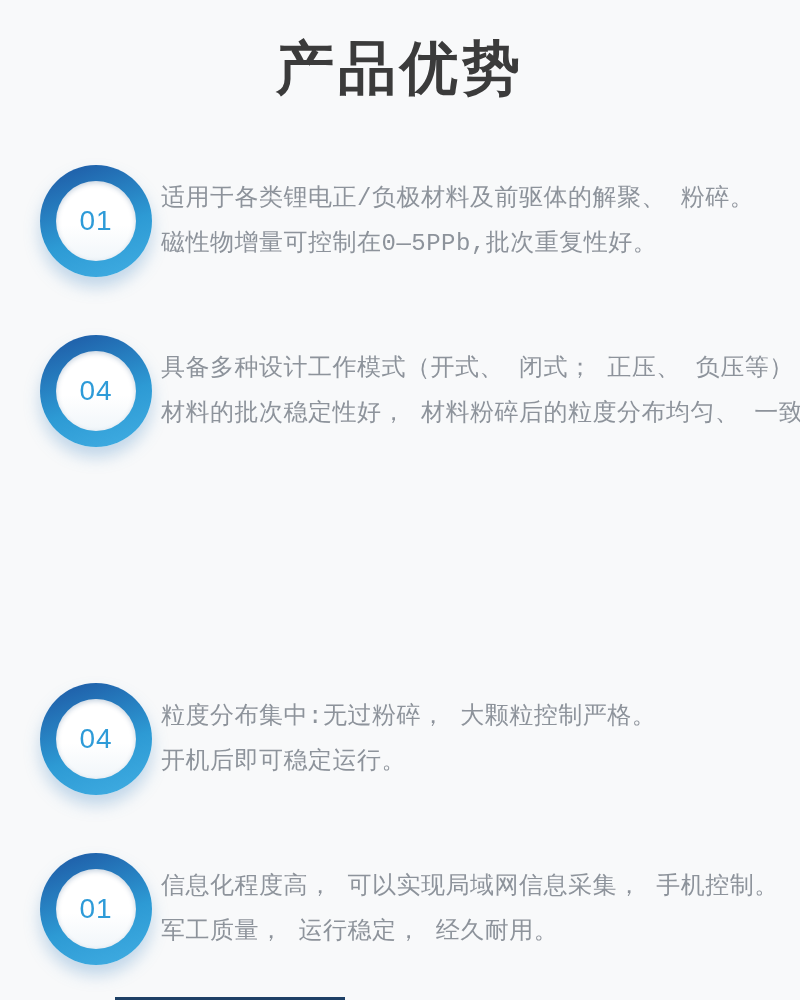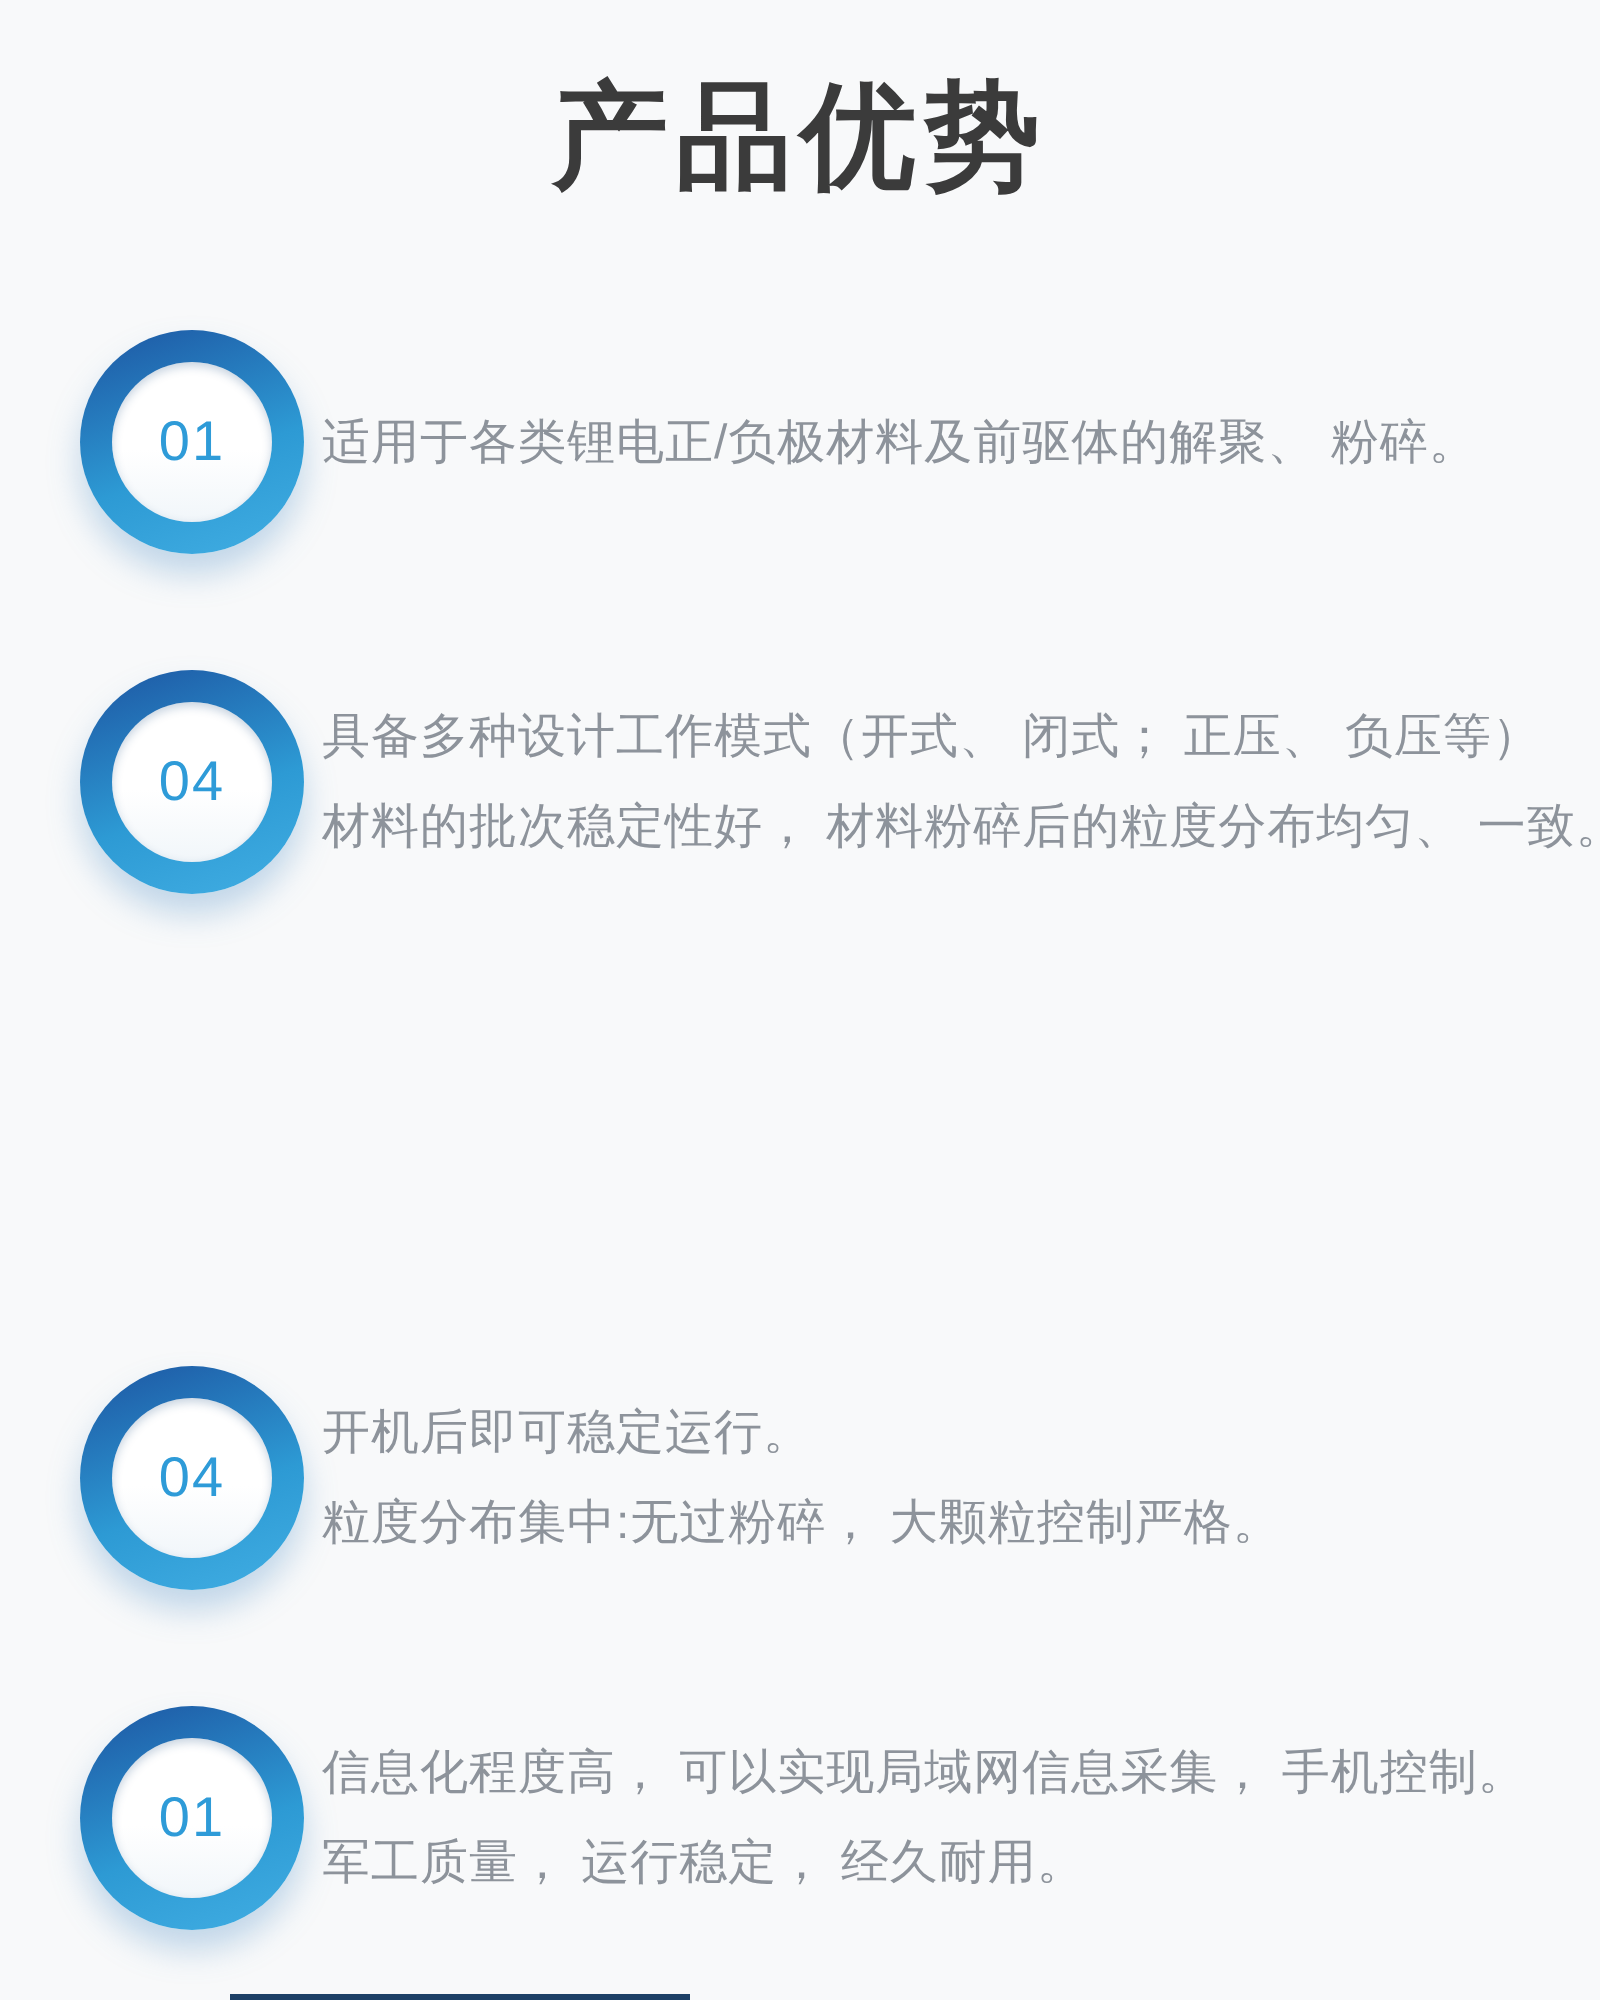--- a/index.html
+++ b/index.html
@@ -58,20 +58,21 @@
   }
   .num{
     font-size:28px;
     line-height:1;
     color:var(--num);
     letter-spacing:1px;
   }
   .text{
     display:flex;
     flex-direction:column;
+    font-family:Liberation Mono, monospace;
   }
   .text p{
     font-size:24px;
     line-height:45px;
     color:var(--text);
     letter-spacing:0.5px;
     white-space:nowrap;
   }
   .bottom-line{
     position:absolute;
@@ -88,20 +89,21 @@
   <h1 class="page-title">产品优势</h1>
 
   <div class="row" style="top:165px">
     <div class="badge">
       <div class="badge-inner">
         <span class="num">01</span>
       </div>
     </div>
     <div class="text">
       <p>适用于各类锂电正/负极材料及前驱体的解聚、 粉碎。</p>
+      <p>磁性物增量可控制在0—5PPb,批次重复性好。</p>
     </div>
   </div>
 
   <div class="row" style="top:335px">
     <div class="badge">
       <div class="badge-inner">
         <span class="num">04</span>
       </div>
     </div>
     <div class="text">
@@ -111,22 +113,22 @@
   </div>
 
 
   <div class="row" style="top:683px">
     <div class="badge">
       <div class="badge-inner">
         <span class="num">04</span>
       </div>
     </div>
     <div class="text">
+      <p>粒度分布集中:无过粉碎， 大颗粒控制严格。</p>
       <p>开机后即可稳定运行。</p>
-      <p>粒度分布集中:无过粉碎， 大颗粒控制严格。</p>
     </div>
   </div>
 
   <div class="row" style="top:853px">
     <div class="badge">
       <div class="badge-inner">
         <span class="num">01</span>
       </div>
     </div>
     <div class="text">

